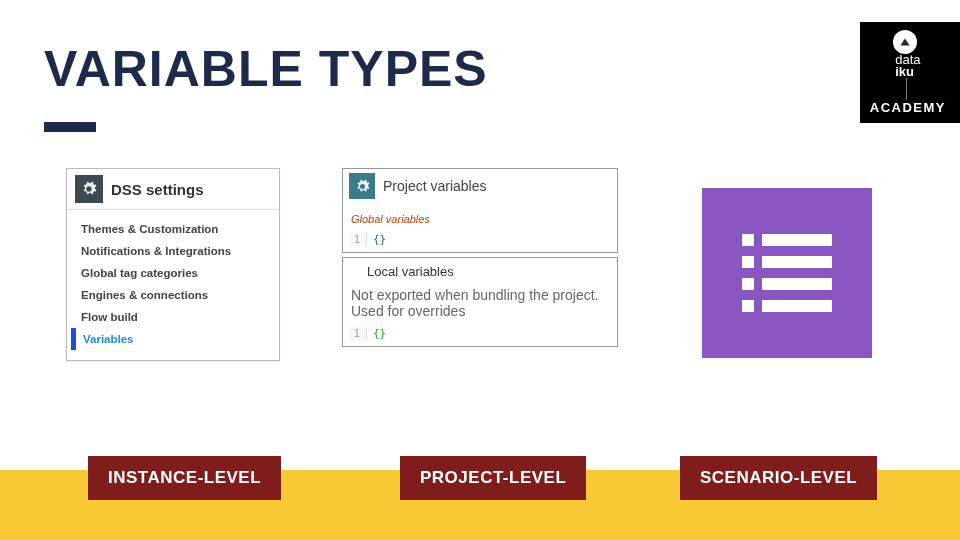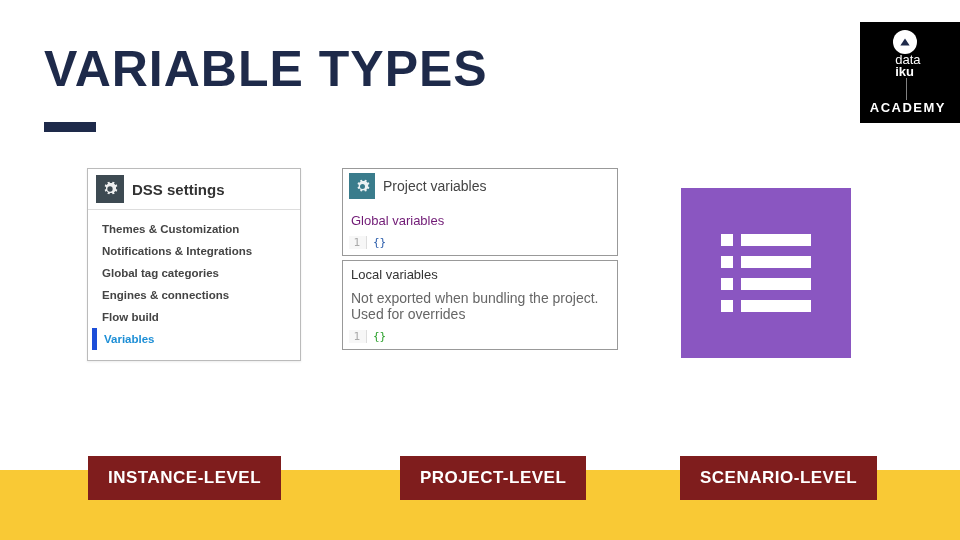--- a/index.html
+++ b/index.html
@@ -11,21 +11,21 @@
   .logo-text div:first-child { font-weight: 400; }
   .logo-text div:last-child { font-weight: 700; }
   .logo-sep { width: 1px; height: 22px; background: rgba(255,255,255,0.5); margin: 0 10px 0 8px; }
   .academy { font-size: 13px; letter-spacing: 1.5px; font-weight: 600; }
 
   .title { position: absolute; top: 40px; left: 44px; font-size: 50px; font-weight: 800; color: #1e2a4a; letter-spacing: 1px; font-family: Arial Black, Arial, sans-serif; }
   .title-underline { position: absolute; top: 122px; left: 44px; width: 52px; height: 10px; background: #1e2a4a; }
 
   .yellow-band { position: absolute; bottom: 0; left: 0; right: 0; height: 70px; background: #f9c935; }
 
-  .columns { position: absolute; top: 168px; left: 0; right: 0; display: flex; justify-content: center; padding: 0 48px; gap: 36px; }
+  .columns { position: absolute; top: 168px; left: 0; right: 0; display: flex; justify-content: space-between; padding: 0 48px; gap: 36px; }
   .col { width: 250px; display: flex; flex-direction: column; align-items: center; }
 
   
   .col-label { position: absolute; bottom: 40px; background: #7f1d1d; color: #fff; font-weight: 800; font-size: 17px; padding: 12px 20px; letter-spacing: 0.5px; }
   .lbl1 { left: 88px; }
   .lbl2 { left: 400px; }
   .lbl3 { left: 680px; }
 
   
   .dss-card { width: 214px; border: 1px solid #bbb; background: #fff; box-shadow: 0 1px 2px rgba(0,0,0,0.08); }
@@ -34,27 +34,27 @@
   .dss-body { padding: 8px 4px 10px 4px; font-weight: bold; }
   .dss-item { display: block; padding: 5px 10px; font-size: 11.5px; color: #444; }
   .dss-item.active { color: #1e8fd6; border-left: 5px solid #1d4ed8; padding-left: 7px; }
 
   
   .proj-wrap { width: 276px; }
   .proj-card1, .proj-card2 { border: 1px solid #999; background: #fff; }
   .proj-card2 { margin-top: 4px; }
   .proj-head { display: flex; align-items: center; gap: 8px; padding: 4px 6px; font-size: 14px; color: #444; font-weight: 500; }
   .proj-gear { width: 26px; height: 26px; background: #3a7c8c; display: flex; align-items: center; justify-content: center; color: #fff; font-size: 14px; }
-  .proj-sub { padding: 10px 8px 4px 8px; font-size: 13px; color: #701a75; }
+  .proj-sub { padding: 10px 8px 4px 8px; font-size: 11px; color: #c2410c; font-style: italic; }
   .code-line { display: flex; align-items: center; font-family: monospace; font-size: 11px; margin: 4px 6px 6px 6px; }
   .ln { width: 18px; text-align: right; color: #aaa; padding-right: 6px; border-right: 1px solid #ddd; margin-right: 6px; background: #f7f7f7; }
   .brace-blue { color: #2a5caa; }
   .brace-green { color: #2aa02a; }
   .proj-hint { font-size: 14px; color: #666; padding: 6px 8px 4px 8px; }
-  .proj-card2 .proj-sub2 { padding: 6px 8px 2px 8px; font-size: 13px; color: #333; }
+  .proj-card2 .proj-sub2 { padding: 6px 8px 2px 8px; font-size: 13px; color: #333; margin-left: 16px; }
 
   
   .scenario-box { width: 170px; height: 170px; background: #8a56c1; display: flex; align-items: center; justify-content: center; margin-top: 20px; }
   .list-icon { width: 90px; }
   .list-row { display: flex; align-items: center; margin-bottom: 10px; }
   .list-dot { width: 12px; height: 12px; background: #fff; margin-right: 8px; }
   .list-bar { height: 12px; flex: 1; background: #fff; }
   .list-row:last-child { margin-bottom: 0; }
 
 </style>

